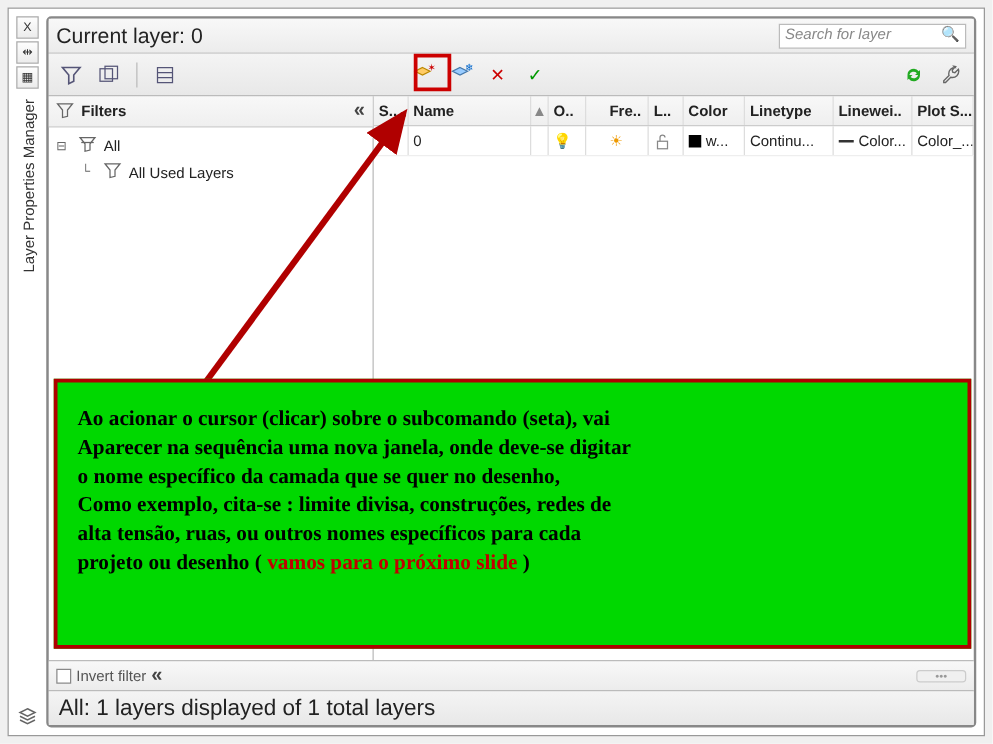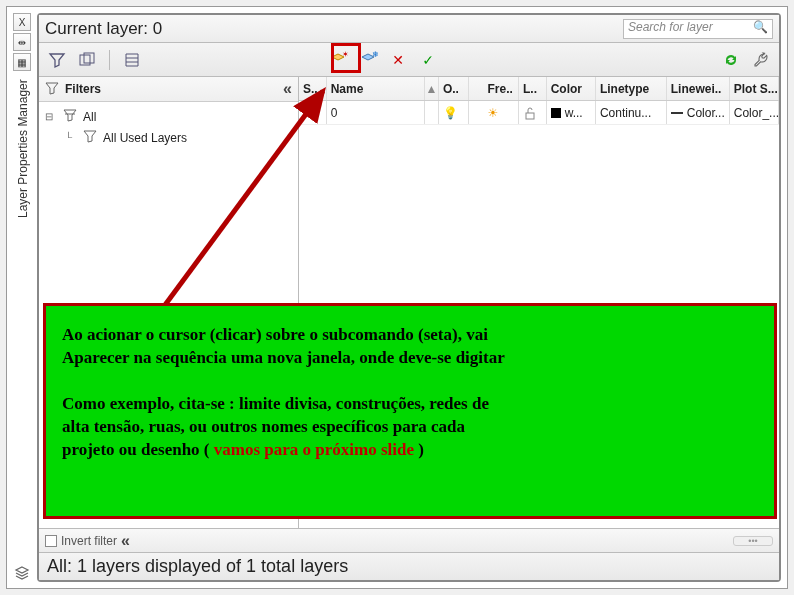--- a/index.html
+++ b/index.html
@@ -386,20 +386,20 @@
         <path d="M0,0 L7,3 L0,6 z" fill="#b00000"></path>
       </marker>
     </defs>
     <line x1="0" y1="214" x2="158" y2="0" stroke="#b00000" stroke-width="5" marker-end="url(#arr)"></line>
   </svg>
 
   <div class="green-note">
     <p>
       <span>Ao acionar o cursor (clicar) sobre o subcomando (seta), vai</span><br>
       <span>Aparecer na sequência uma nova janela, onde deve-se digitar</span><br>
-      <br>
+      <span>o nome específico da camada que se quer no desenho,</span><br>
       <span>Como exemplo, cita-se : limite divisa, construções, redes de</span><br>
       <span>alta tensão, ruas, ou outros nomes específicos para cada</span><br>
       <span>projeto ou desenho ( </span><span class="red">vamos para o próximo slide</span><span> )</span>
     </p>
   </div>
 
 </div>
 
 </body></html>

